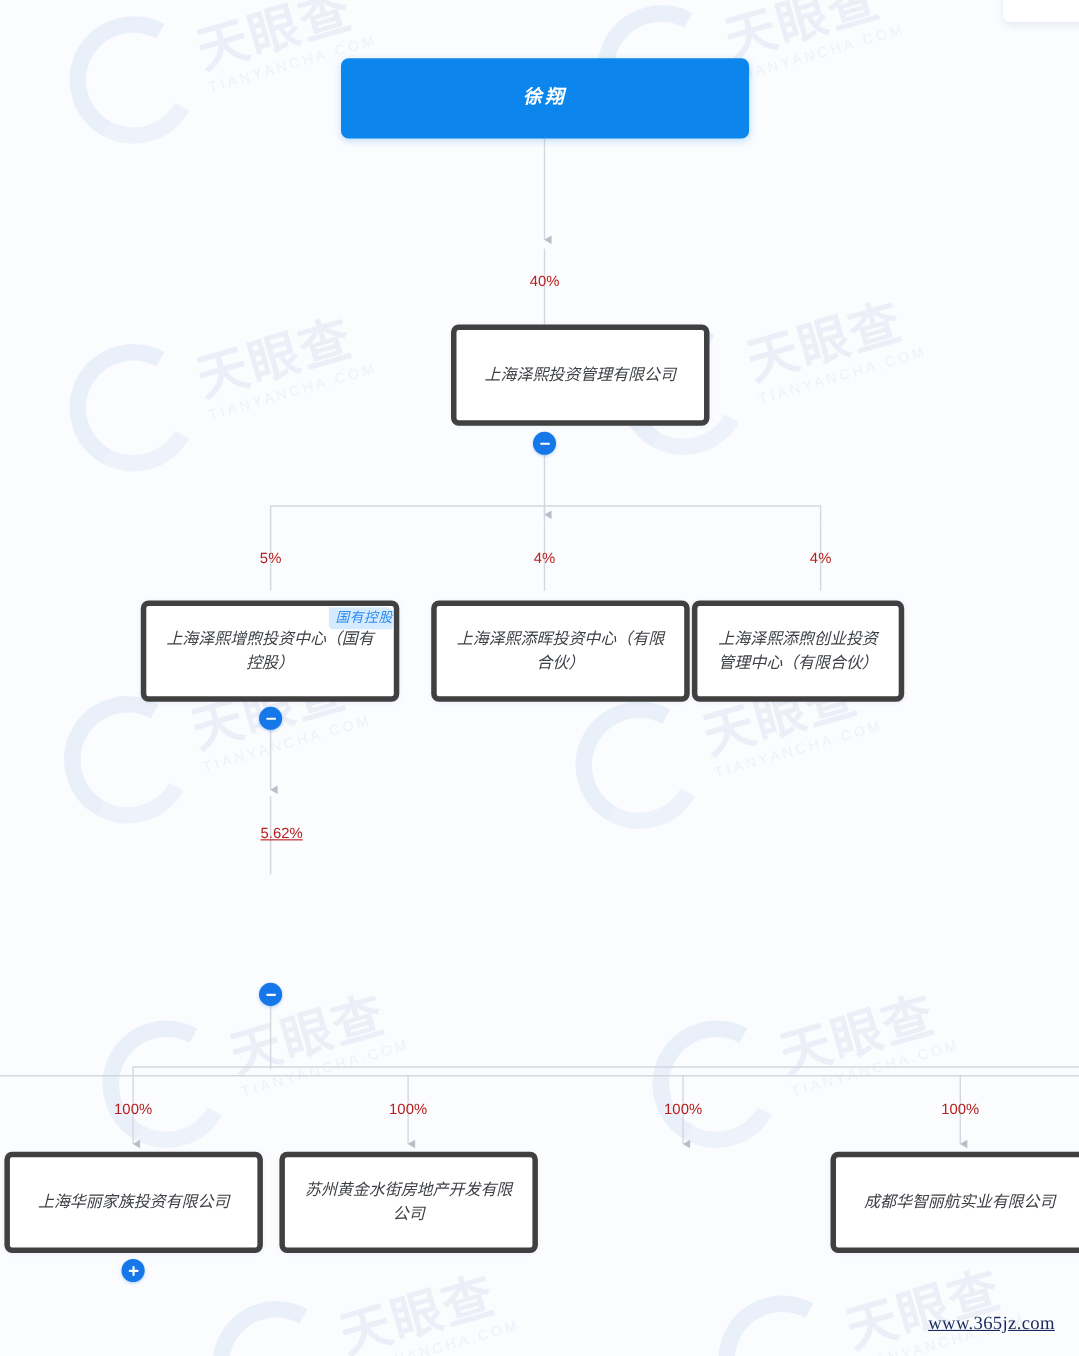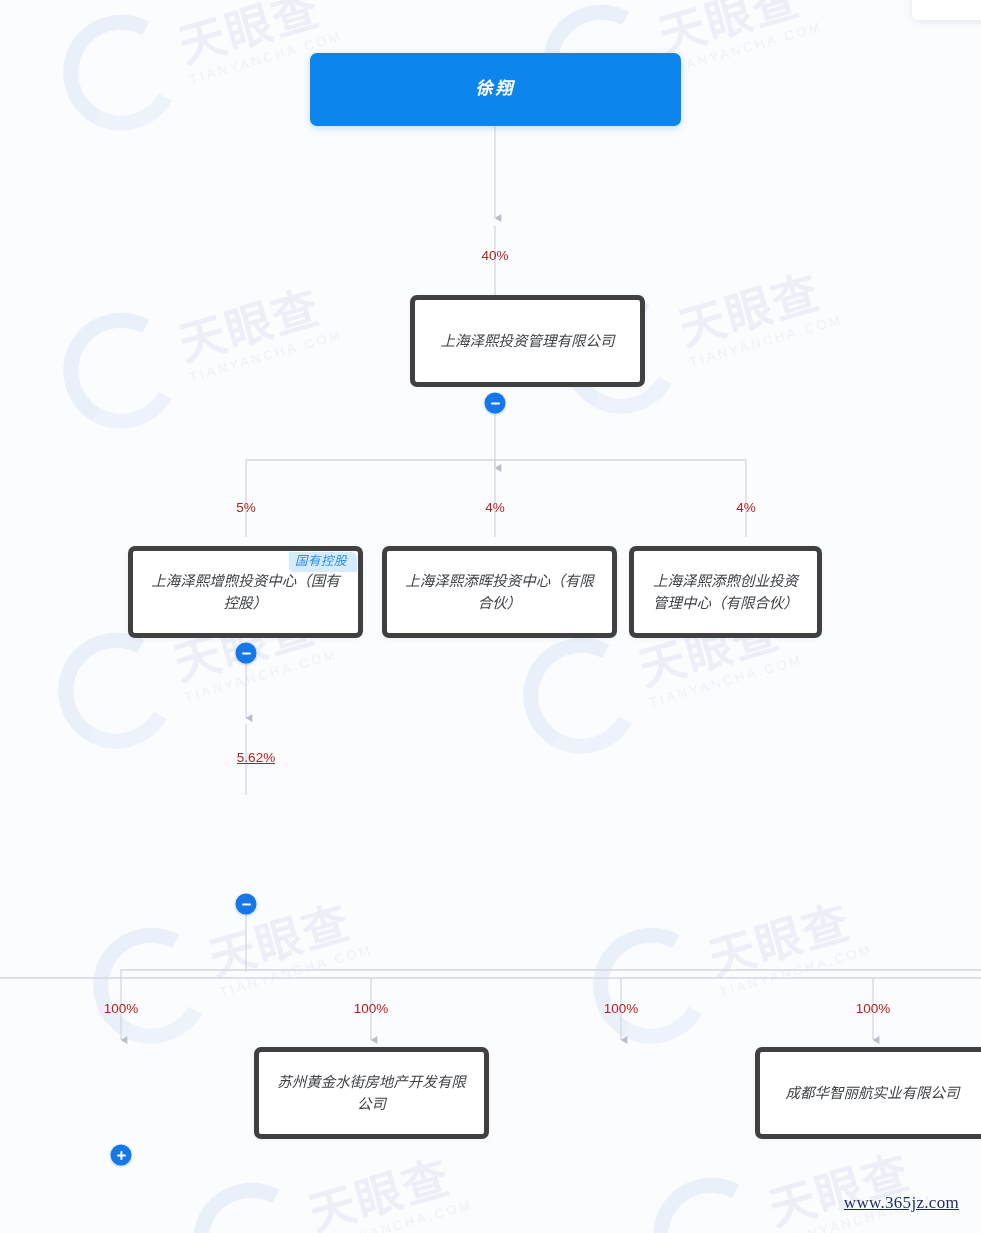--- a/index.html
+++ b/index.html
@@ -109,21 +109,21 @@
     letter-spacing: 3px;
   }
   .badge {
     position: absolute;
     top: 1px;
     right: 1px;
     background: #d6ebff;
     color: #2a8cf0;
     font-size: 12.5px;
     line-height: 1;
-    padding: 3px 10px 4px 6px;
+    padding: 3px 0 4px 6px;
     border-radius: 0 6px 0 4px;
     letter-spacing: 0.5px;
     z-index: 4;
   }
 
   
   .pct {
     position: absolute;
     color: #b91c1c;
     font-size: 13.5px;
@@ -317,37 +317,40 @@
   <div class="pct" style="left:246px; top:501px;">5%</div>
   <div class="pct" style="left:495px; top:501px;">4%</div>
   <div class="pct" style="left:746px; top:501px;">4%</div>
 
   <div class="node" style="left:128px; top:546px; width:235px; height:92px;">
     <span class="badge">国有控股</span>
     <span class="node-label">上海泽熙增煦投资中心（国有控股）</span>
   </div>
   <div class="toggle" style="left:246px; top:653px;"></div>
 
-  <div class="node" style="left:382px; top:546px; width:235px; height:92px;">
+  <div class="node" style="left:392px; top:546px; width:235px; height:92px;">
     <span class="node-label">上海泽熙添晖投资中心（有限合伙）</span>
   </div>
 
   <div class="node" style="left:629px; top:546px; width:193px; height:92px;">
     <span class="node-label">上海泽熙添煦创业投资管理中心（有限合伙）</span>
   </div>
 
   <div class="pct" style="left:256px; top:751px;text-decoration:underline;">5.62%</div>
 
   <div class="toggle" style="left:246px; top:904px;"></div>
 
   <div class="pct" style="left:121px; top:1002px;">100%</div>
   <div class="pct" style="left:371px; top:1002px;">100%</div>
   <div class="pct" style="left:621px; top:1002px;">100%</div>
   <div class="pct" style="left:873px; top:1002px;">100%</div>
 
+  <div class="node" style="left:4px; top:1047px; width:235px; height:92px;">
+    <span class="node-label">上海华丽家族投资有限公司</span>
+  </div>
   <div class="toggle plus" style="left:121px; top:1155px;"></div>
 
   <div class="node" style="left:254px; top:1047px; width:235px; height:92px;">
     <span class="node-label">苏州黄金水街房地产开发有限公司</span>
   </div>
 
 
   <div class="node" style="left:755px; top:1047px; width:235px; height:92px;">
     <span class="node-label">成都华智丽航实业有限公司</span>
   </div>

